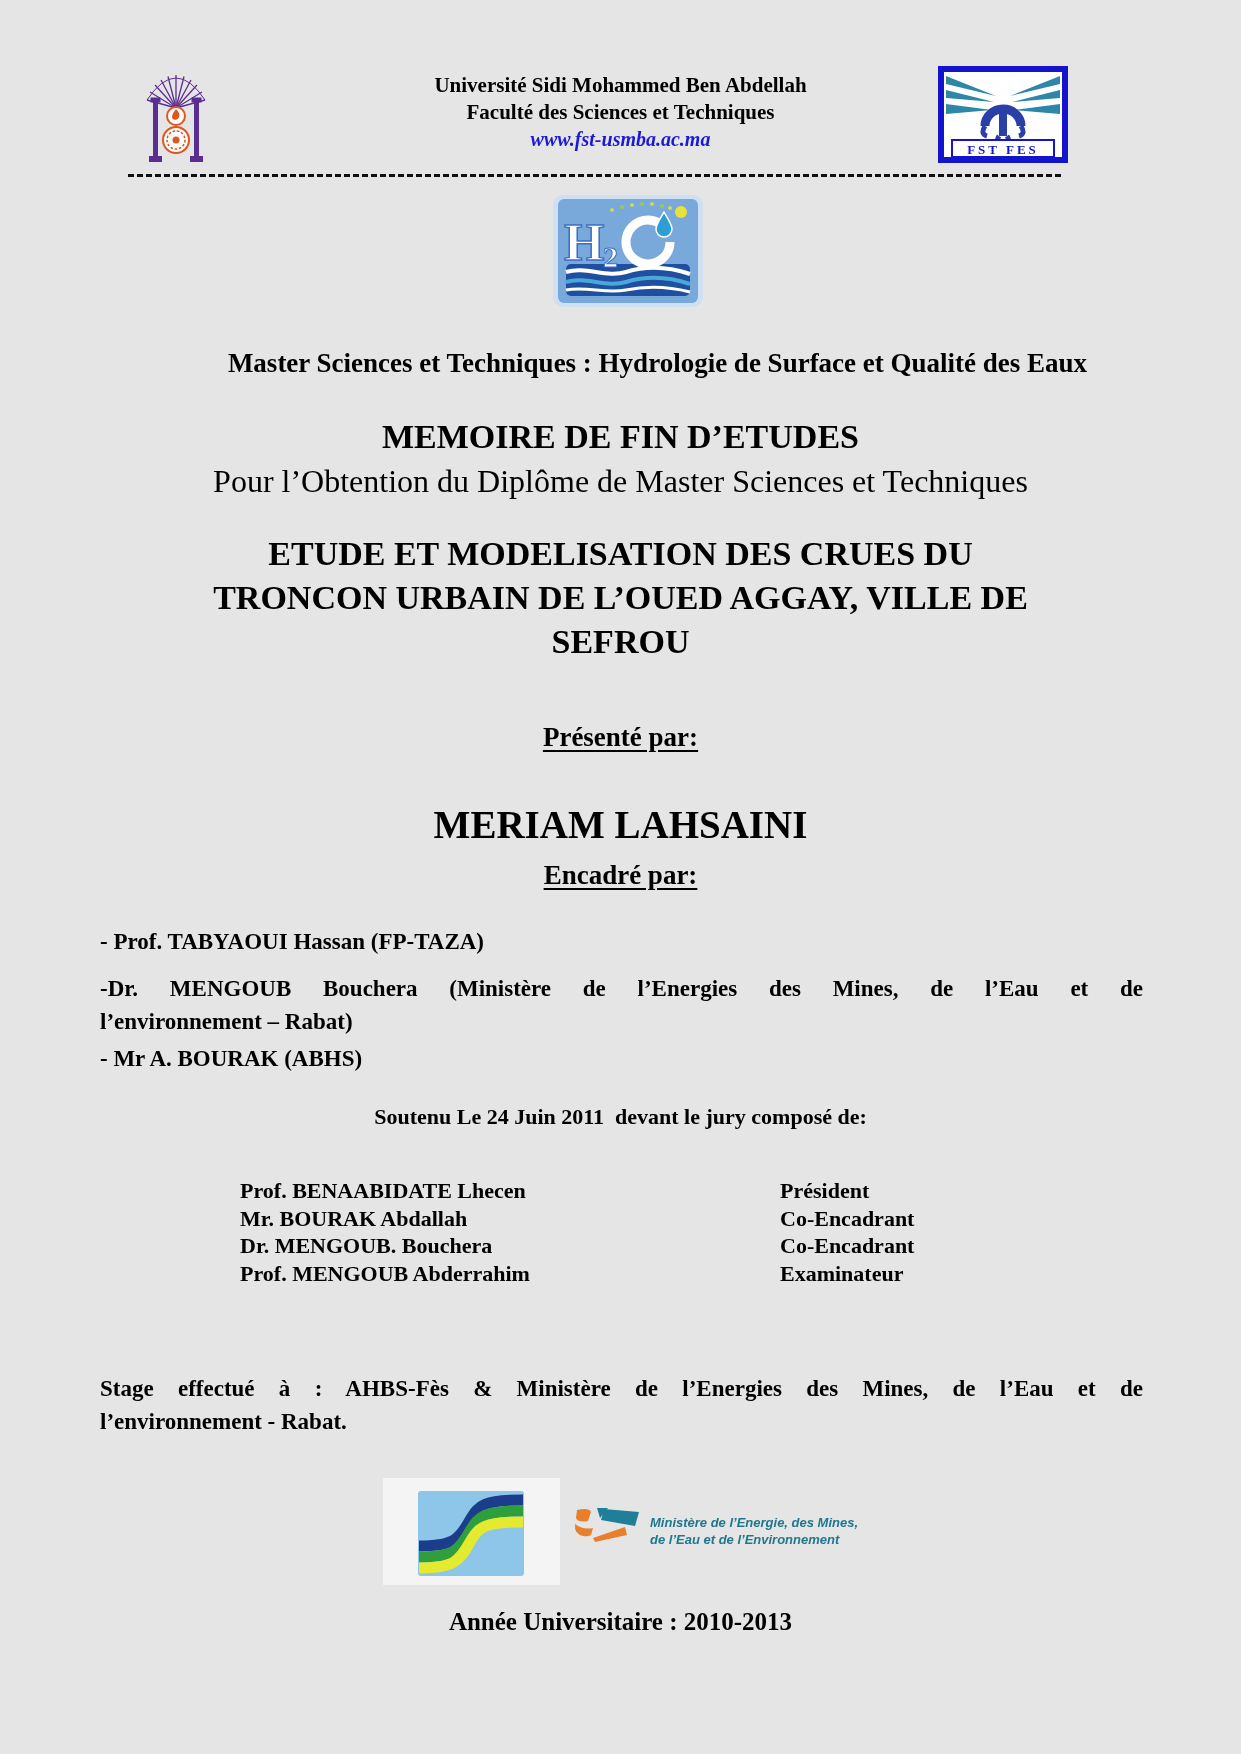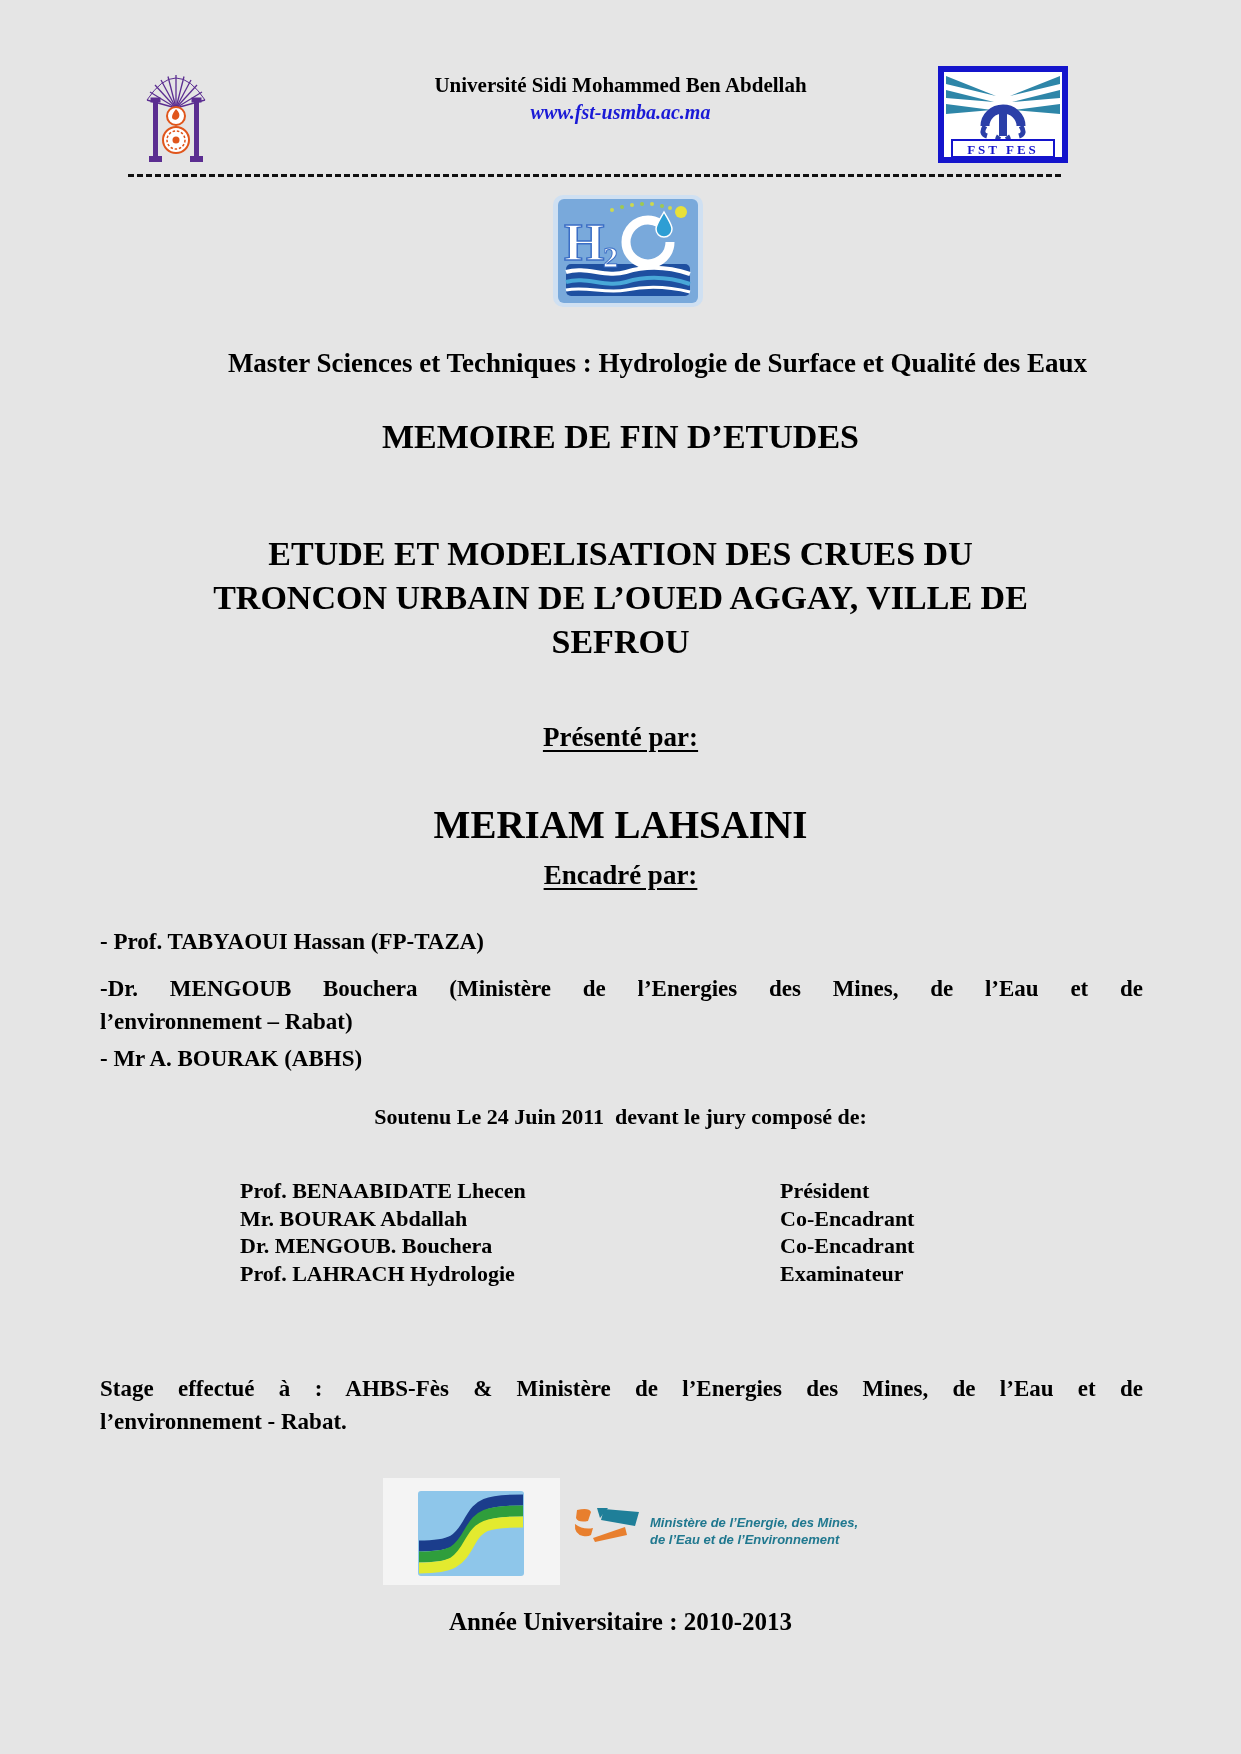--- a/index.html
+++ b/index.html
@@ -88,20 +88,21 @@
     </g>
     <circle cx="30" cy="50" r="9" fill="#fff" stroke="#e0561c" stroke-width="2"></circle>
     <path d="M30,43 c3,3 4.5,6 2.5,9 c-2,3 -6.5,2 -6.5,-1 c0,-3 2,-5 4,-8 z" fill="#e0561c"></path>
     <circle cx="30" cy="74" r="13" fill="#fff" stroke="#e0561c" stroke-width="2"></circle>
     <circle cx="30" cy="74" r="9" fill="none" stroke="#e0561c" stroke-width="1.5" stroke-dasharray="2.5 1.8"></circle>
     <circle cx="30" cy="74" r="3.5" fill="#e0561c"></circle>
   </svg>
 
   <div class="abs center header-text">
     <div>Université Sidi Mohammed Ben Abdellah</div>
+    <div>Faculté des Sciences et Techniques</div>
     <div class="website">www.fst-usmba.ac.ma</div>
   </div>
 
   <svg class="abs" style="left:938px;top:66px;" width="130" height="97" viewBox="0 0 130 97">
     <rect x="3" y="3" width="124" height="91" fill="#ffffff" stroke="#1414cc" stroke-width="6"></rect>
     <g fill="#2e86a8">
       <polygon points="8,10 58,30 8,18"></polygon>
       <polygon points="8,24 56,36 8,32"></polygon>
       <polygon points="8,38 54,44 8,48"></polygon>
       <polygon points="122,10 72,30 122,18"></polygon>
@@ -136,20 +137,21 @@
     <circle cx="131" cy="22" r="6" fill="#e8e13a"></circle>
     <text x="14" y="70" font-family="Liberation Serif, serif" font-size="52" font-weight="bold" fill="#ffffff" stroke="#3b6ec5" stroke-width="1.5">H</text>
     <text x="53" y="77" font-family="Liberation Serif, serif" font-size="30" font-weight="bold" fill="#ffffff" stroke="#3b6ec5" stroke-width="1">2</text>
     <circle cx="98" cy="52" r="22" fill="none" stroke="#ffffff" stroke-width="9" stroke-dasharray="115 23"></circle>
     <path d="M114,22 c-5,9 -8,13 -8,17 a8,8 0 0 0 16,0 c0,-4 -3,-8 -8,-17 z" fill="#2e9ed4" stroke="#ffffff" stroke-width="1.5"></path>
   </svg>
 
   <div class="abs center bold program">Master Sciences et Techniques : Hydrologie de Surface et Qualité des Eaux</div>
 
   <div class="abs center bold memoire-title">MEMOIRE DE FIN D’ETUDES</div>
+  <div class="abs center memoire-sub">Pour l’Obtention du Diplôme de Master Sciences et Techniques</div>
 
   <div class="abs center bold thesis-title">
     <div>ETUDE ET MODELISATION DES CRUES DU</div>
     <div>TRONCON URBAIN DE L’OUED AGGAY, VILLE DE</div>
     <div>SEFROU</div>
   </div>
 
   <div class="abs center bold underl presented-label">Présenté par:</div>
   <div class="abs center bold author">MERIAM LAHSAINI</div>
   <div class="abs center bold underl supervised-label">Encadré par:</div>
@@ -170,21 +172,21 @@
     </div>
     <div class="jury-row">
       <div class="jury-name">Mr. BOURAK Abdallah</div>
       <div class="jury-role">Co-Encadrant</div>
     </div>
     <div class="jury-row">
       <div class="jury-name">Dr. MENGOUB. Bouchera</div>
       <div class="jury-role">Co-Encadrant</div>
     </div>
     <div class="jury-row">
-      <div class="jury-name">Prof. LAHRACH Hydrologie</div>
+      <div class="jury-name">Prof. MENGOUB Abderrahim</div>
       <div class="jury-role">Examinateur</div>
     </div>
   </div>
 
   <div class="abs stage">
     <div class="justify-full">Stage effectué à : AHBS-Fès &amp; Ministère de l’Energies des Mines, de l’Eau et de</div>
     <div>l’environnement - Rabat.</div>
   </div>
 
   <svg class="abs abhs-box" width="177" height="107" viewBox="0 0 177 107">

